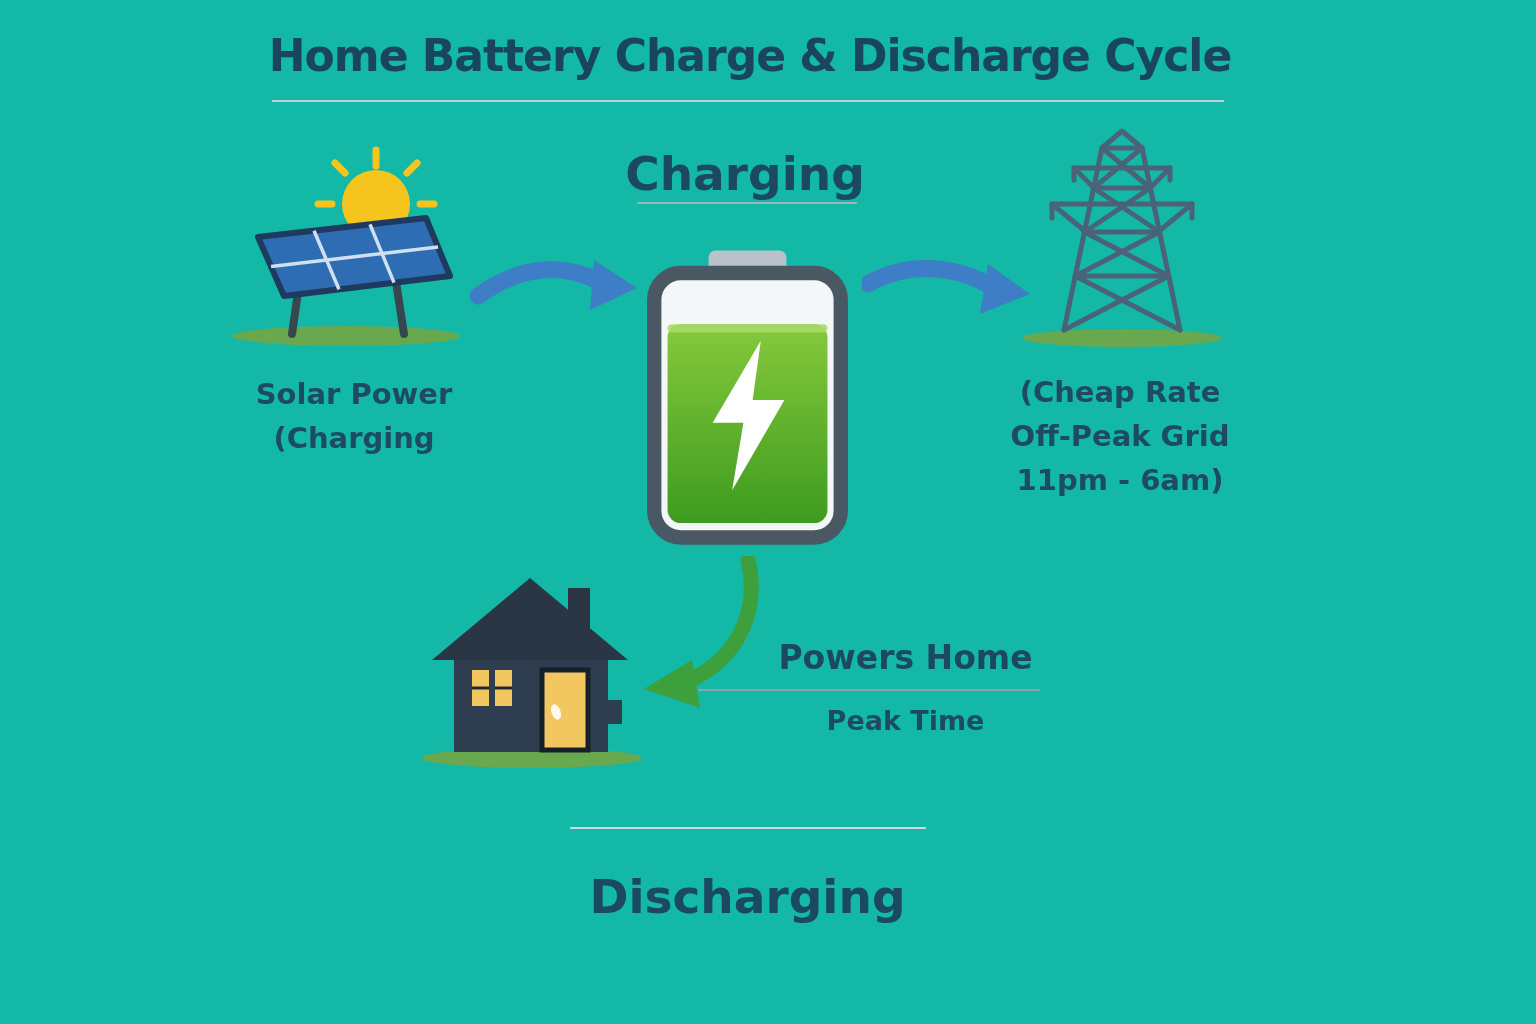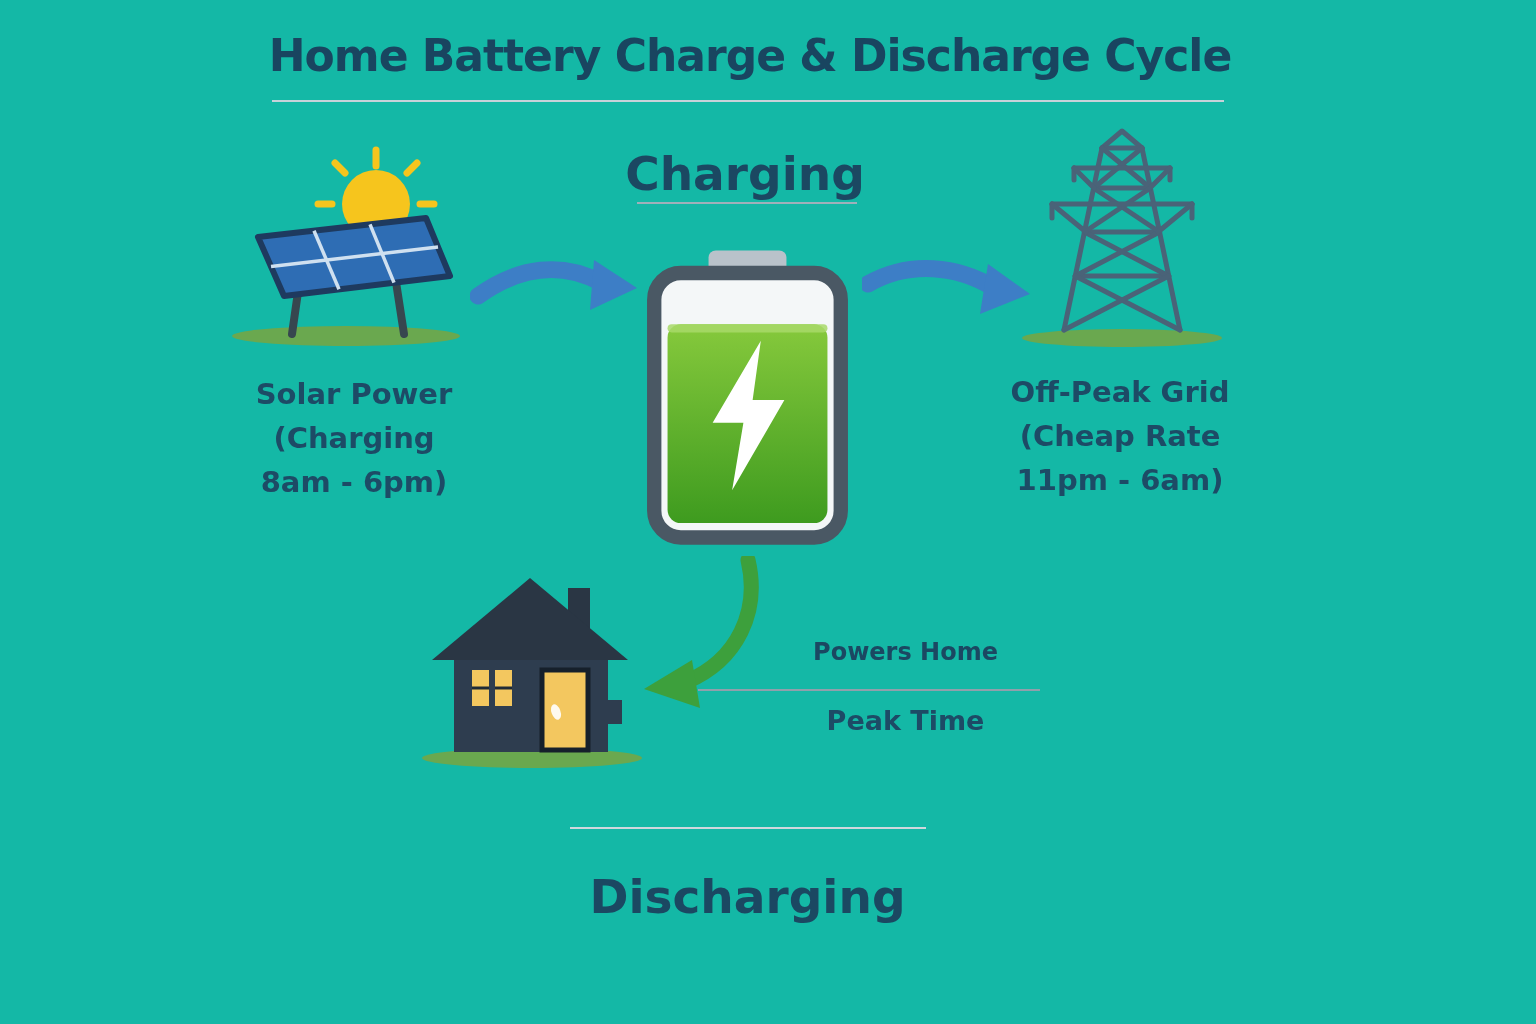--- a/index.html
+++ b/index.html
@@ -16,21 +16,21 @@
   .rule{position:absolute;height:2px;background:#c6d2d9;}
   .rule-title{left:272px;top:100px;width:952px;}
   .rule-charging{left:637px;top:202px;width:220px;background:#9fb0ba;}
   .rule-powershome{left:698px;top:689px;width:342px;background:#8fa0ab;}
   .rule-bottom{left:570px;top:827px;width:356px;background:#cfd8dd;}
   .section-heading{
     position:absolute;text-align:center;font-weight:700;color:#1b4862;font-size:47px;
   }
   .h-charging{left:595px;top:146px;width:300px;}
   .h-discharging{left:565px;top:845px;width:365px;margin-top:24px;}
-  .h-powershome{left:758px;top:638px;width:295px;font-size:24px;}
+  .h-powershome{left:758px;top:638px;width:295px;font-size:33px;}
   .caption{
     position:absolute;text-align:center;font-weight:700;color:#1d4b66;
     font-size:29px;line-height:44px;
   }
   .cap-solar{left:222px;top:372px;width:264px;}
   .cap-grid{left:998px;top:370px;width:244px;}
   .cap-home{left:758px;top:700px;width:295px;font-size:27px;line-height:42px;}
   svg{position:absolute;display:block;}
 </style>
 </head>
@@ -67,21 +67,20 @@
         <line x1="86" y1="88.7" x2="111" y2="147.3"></line>
         <line x1="142" y1="82.3" x2="166" y2="140.7"></line>
         <line x1="43" y1="124.5" x2="210" y2="105"></line>
       </g>
     </g>
   </svg>
 
   <div class="caption cap-solar">
     <div>Solar Power</div>
     <div>(Charging</div>
-    <div>8am - 6pm)</div>
   </div>
 
   <svg style="left:470px;top:252px;" width="172" height="72" viewBox="0 0 172 72">
     <path d="M8,44 C 50,14 92,10 130,30" stroke="#3d7ec6" stroke-width="17" fill="none" stroke-linecap="round"></path>
     <polygon points="124,8 167,36 120,58" fill="#3d7ec6"></polygon>
   </svg>
 
   <svg style="left:645px;top:246px;" width="205" height="300" viewBox="0 0 200 292">
     <defs>
       <linearGradient id="batGrad" x1="0" y1="0" x2="0" y2="1">
@@ -126,22 +125,22 @@
       <line x1="148" y1="40" x2="128" y2="60"></line>
       <line x1="30" y1="76" x2="170" y2="76"></line>
       <line x1="30" y1="76" x2="30" y2="90"></line>
       <line x1="170" y1="76" x2="170" y2="90"></line>
       <line x1="30" y1="76" x2="64" y2="104"></line>
       <line x1="170" y1="76" x2="136" y2="104"></line>
     </g>
   </svg>
 
   <div class="caption cap-grid">
+    <div>(Cheap Rate</div>
     <div>Off-Peak Grid</div>
-    <div>(Cheap Rate</div>
     <div>11pm - 6am)</div>
   </div>
 
   <svg style="left:638px;top:556px;" width="140" height="160" viewBox="0 0 140 160">
     <path d="M110,4 C 122,55 100,104 48,126" stroke="#3da03c" stroke-width="15" fill="none" stroke-linecap="round"></path>
     <polygon points="54,104 6,133 62,152" fill="#3da03c"></polygon>
   </svg>
 
   <svg style="left:418px;top:572px;" width="232" height="198" viewBox="0 0 232 198">
     <ellipse cx="114" cy="186" rx="110" ry="10" fill="#6aa84f"></ellipse>

